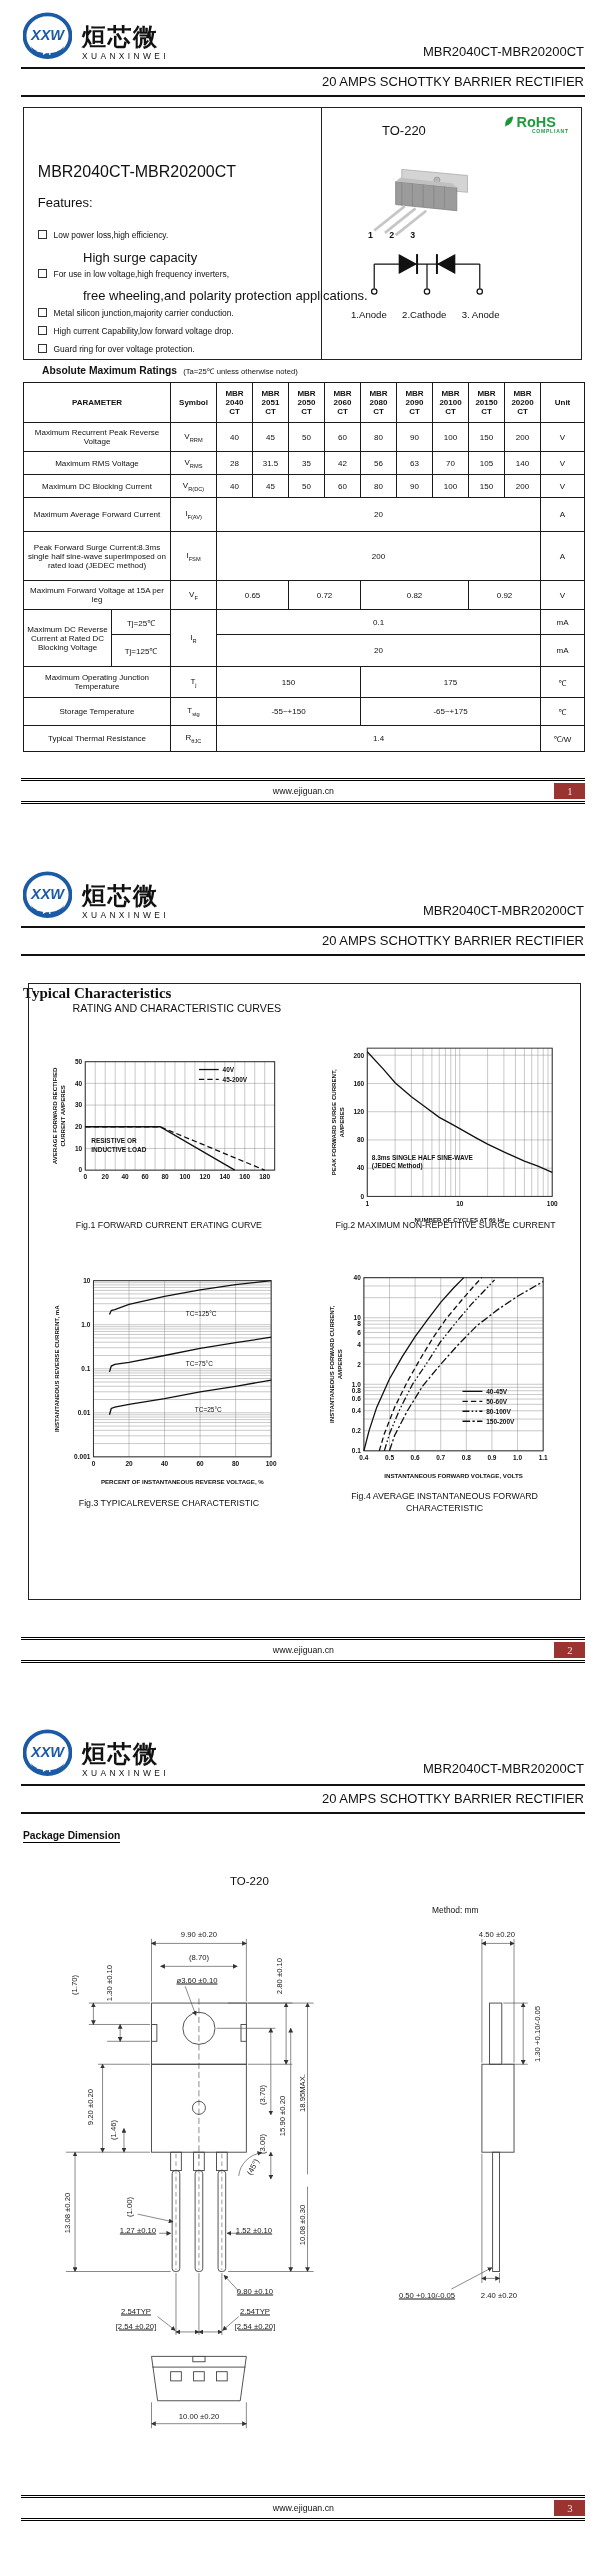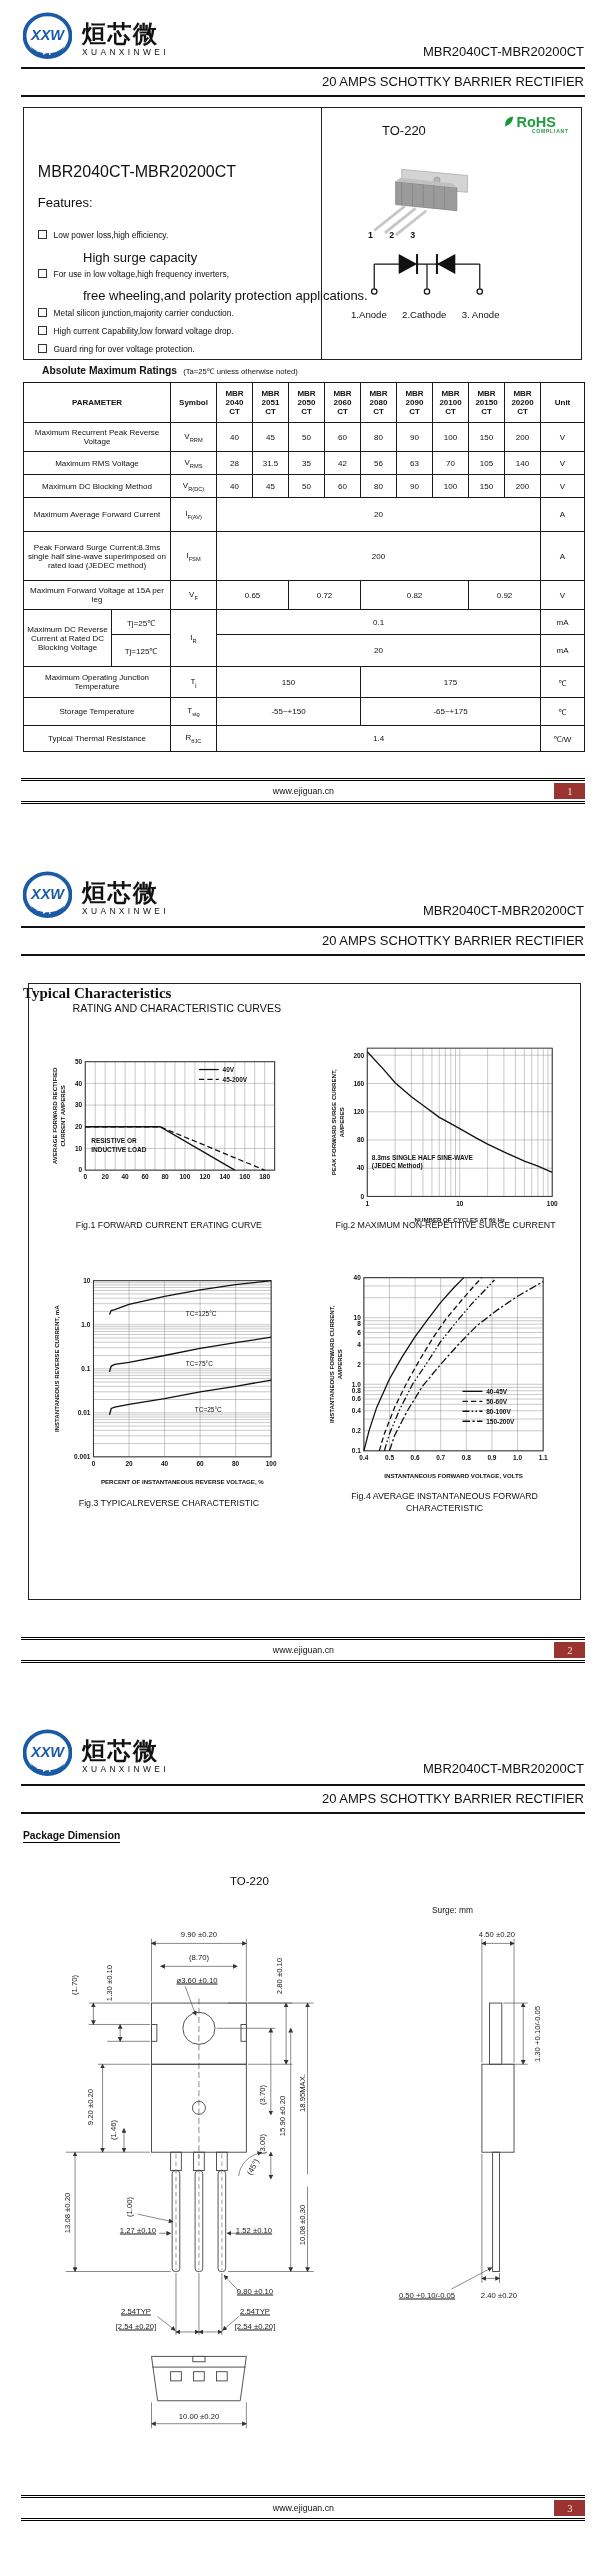--- a/index.html
+++ b/index.html
@@ -2,21 +2,21 @@
 <html style="font-size:12.2px"><head>
 <meta charset="utf-8">
 <style>
   html,body{margin:0;padding:0;background:#fff;}
   body{font-family:"Liberation Sans",sans-serif;color:#111;}
   .sheet{position:relative;width:607px;height:2576px;background:#fff;overflow:hidden;}
   .page{position:absolute;left:0;width:607px;height:859px;background:#fff;}
   .p1{top:0;}.p2{top:859px;}.p3{top:1717px;}
 
   
-  .logo{position:absolute;left:23px;top:12.2px;display:flex;align-items:center;}
+  .logo{position:absolute;left:23px;top:12.2px;display:flex;align-items:flex-end;}
   .logo-txt{margin-left:10px;padding-top:4.6px;}
   .logo-cn{font-size:24px;font-weight:bold;letter-spacing:1.5px;line-height:26px;}
   .logo-en{font-size:8.4px;letter-spacing:3.4px;margin-top:0.8px;}
   .hdr-part{position:absolute;right:23px;top:44px;font-size:13px;}
   .rule1{position:absolute;left:21.4px;width:564px;top:67px;height:2.3px;background:#111;}
   .hdr-sub{position:absolute;right:23px;top:74px;font-size:13px;}
   .rule2{position:absolute;left:21.4px;width:564px;top:95px;height:1.5px;background:#111;}
 
   
   .footer{position:absolute;left:21.4px;width:564px;top:778px;height:26px;
@@ -220,21 +220,21 @@
         <td>35</td>
         <td>42</td>
         <td>56</td>
         <td>63</td>
         <td>70</td>
         <td>105</td>
         <td>140</td>
         <td>V</td>
       </tr>
       <tr style="height:23px">
-        <td colspan="2">Maximum DC Blocking Method</td>
+        <td colspan="2">Maximum DC Blocking Current</td>
         <td><span>V</span><sub>R(DC)</sub></td>
         <td>40</td>
         <td>45</td>
         <td>50</td>
         <td>60</td>
         <td>80</td>
         <td>90</td>
         <td>100</td>
         <td>150</td>
         <td>200</td>
@@ -593,21 +593,21 @@
         <div class="logo-en">XUANXINWEI</div>
       </div>
     </div>
     <div class="hdr-part">MBR2040CT-MBR20200CT</div>
     <div class="rule1"></div>
     <div class="hdr-sub">20 AMPS SCHOTTKY BARRIER RECTIFIER</div>
     <div class="rule2"></div>
 
     <div class="pd-head">Package Dimension</div>
     <div class="pkg-name">TO-220</div>
-    <div class="units">Surge: mm</div>
+    <div class="units">Method: mm</div>
 
     <div class="drawing">
       <svg width="566" height="543" viewBox="0 0 740 710">
         <defs>
           <marker id="ar" viewBox="0 0 8 8" refX="7" refY="4" markerWidth="7" markerHeight="7" orient="auto-start-reverse">
             <path d="M0,0 L8,4 L0,8 z" fill="#333"></path>
           </marker>
         </defs>
 
         <g stroke="#444" fill="none" stroke-width="1.2">

